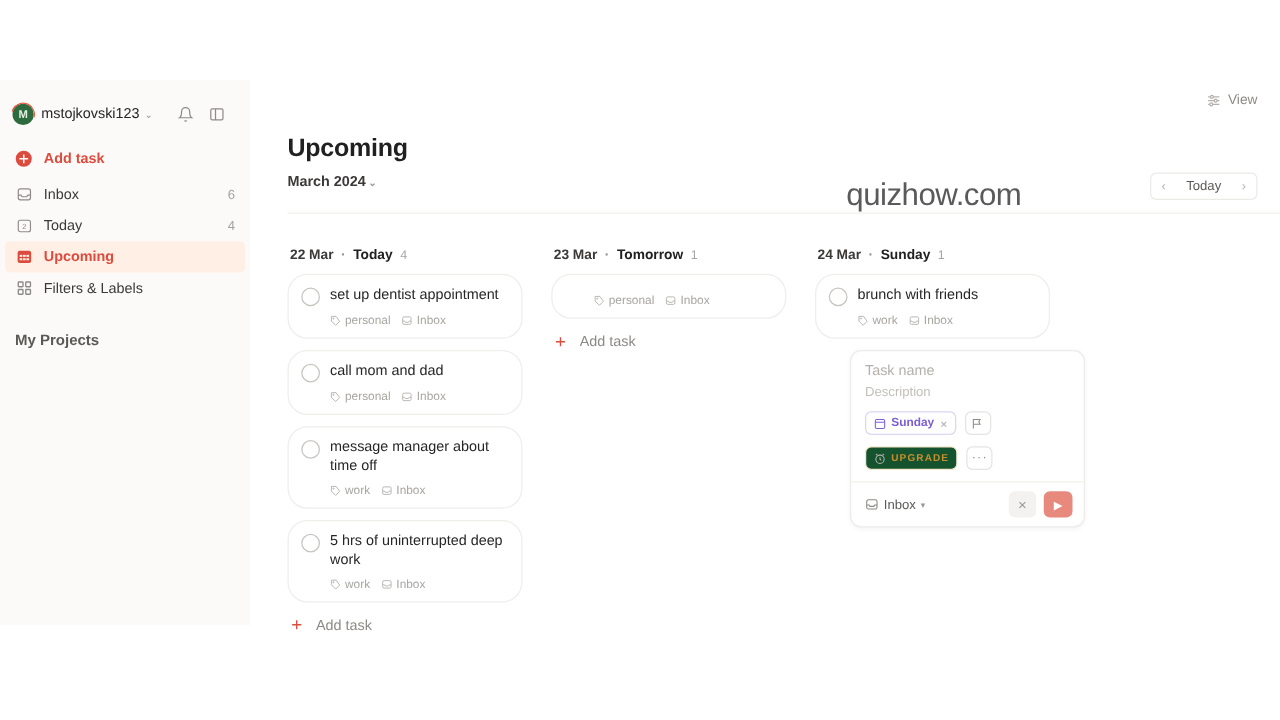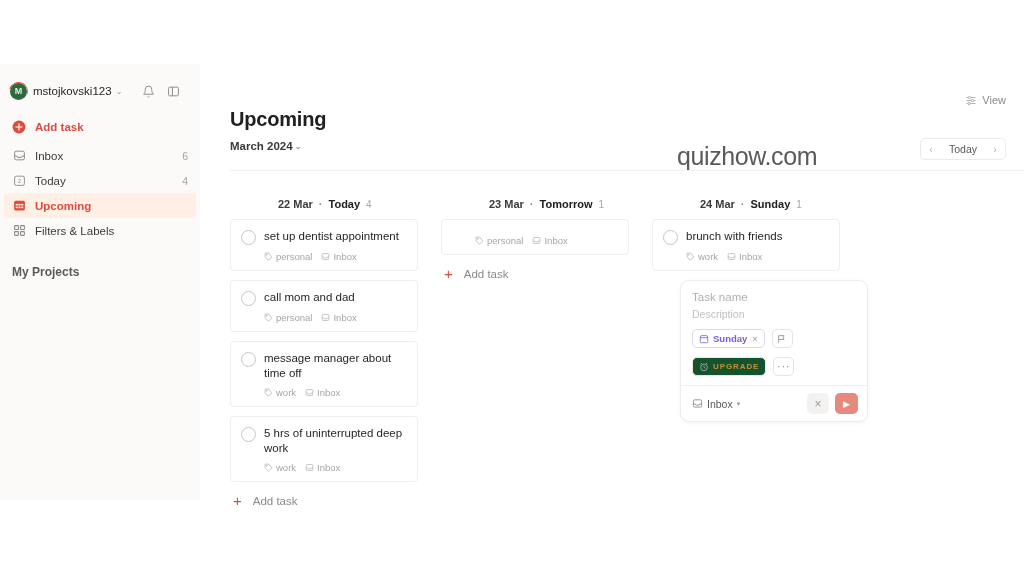--- a/index.html
+++ b/index.html
@@ -80,21 +80,20 @@
   
   .main {
     flex: 1; position: relative;
     padding: 0 0 0 30px;
   }
   .view-btn {
     position: absolute; right: 18px; top: 10px;
     display: flex; align-items: center; gap: 5px;
     font-size: 11px; color: #8d8a86;
     cursor: pointer;
-    margin-top: 20px;
   }
   .page-title {
     font-size: 20px; font-weight: 700; color: #202020;
     padding-top: 44px; letter-spacing: -0.2px;
   }
   .month-row {
     display: flex; align-items: center; gap: 4px;
     margin-top: 9px;
     font-size: 11.5px; font-weight: 700; color: #3c3a38;
     cursor: pointer;
@@ -118,29 +117,29 @@
     height: 1px; background: #f1efec;
   }
 
   .columns {
     display: flex; gap: 23px;
     margin-top: 46px;
   }
   .col { width: 188px; }
   .col-head {
     display: flex; align-items: center; gap: 6px;
-    font-size: 11px; margin-bottom: 9px; padding-left: 2px; margin-left: 46px;
+    font-size: 11px; margin-bottom: 9px; padding-left: 2px;
   }
   .col-head .d1 { font-weight: 700; color: #3c3a38; }
   .col-head .d2 { font-weight: 700; color: #202020; }
   .col-head .cnum { font-size: 10px; color: #a8a5a1; font-weight: 400; }
   .dot-sep { color: #8d8a86; font-weight: 700; }
 
   .task-card {
-    border: 1px solid #f0eeeb; border-radius: 4px;
+    border: 1px solid #f0eeeb; border-radius: 16px;
     background: #fff; padding: 9px 11px 8px 10px;
     margin-bottom: 9px;
     cursor: pointer;
   }
   .task-row { display: flex; gap: 8px; align-items: flex-start; }
   .checkbox {
     width: 15px; height: 15px; border-radius: 50%;
     border: 1.2px solid #c8c5c1; flex: 0 0 15px; margin-top: 1px;
   }
   .task-title { font-size: 11.5px; color: #262626; line-height: 15px; }

